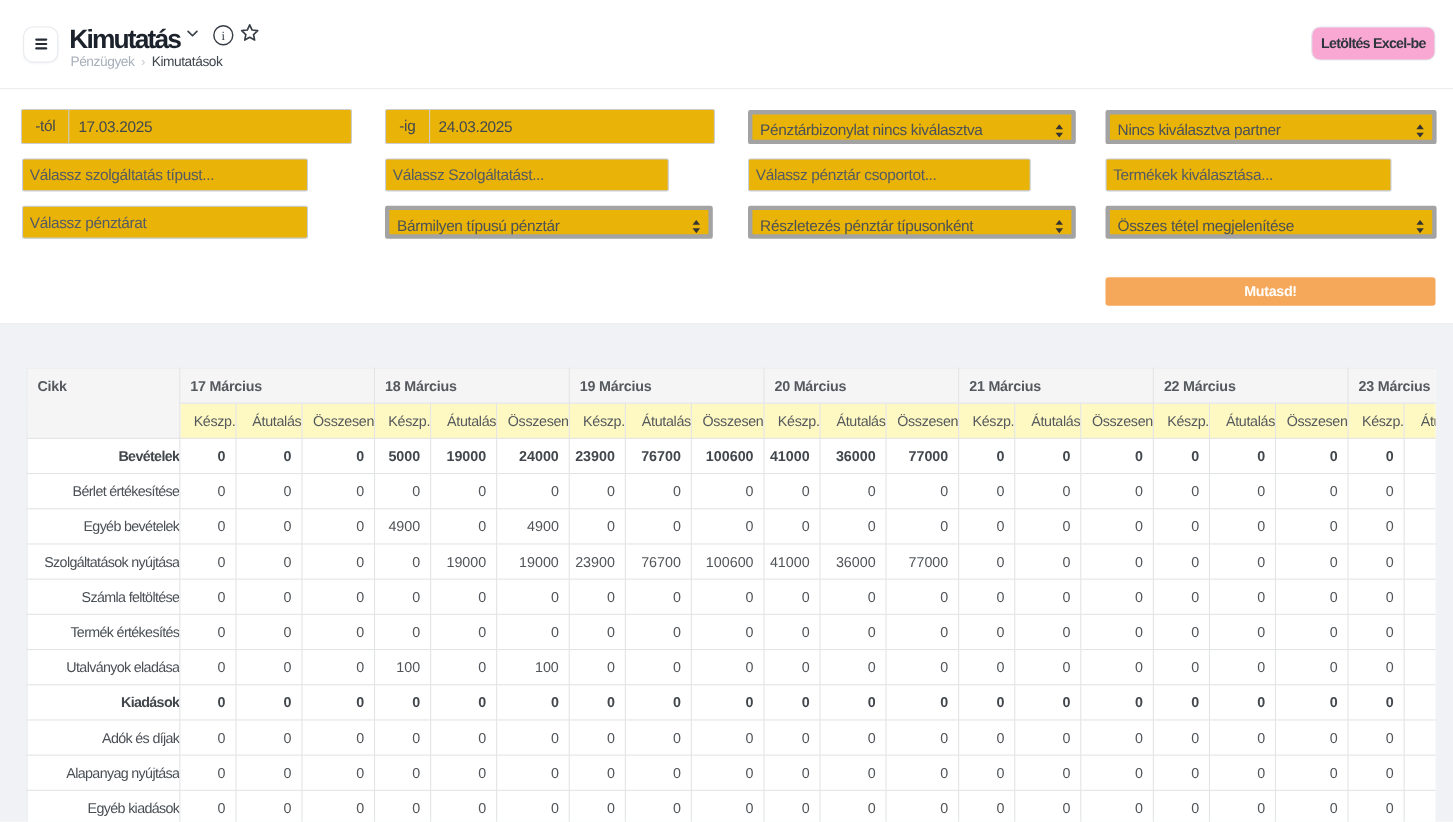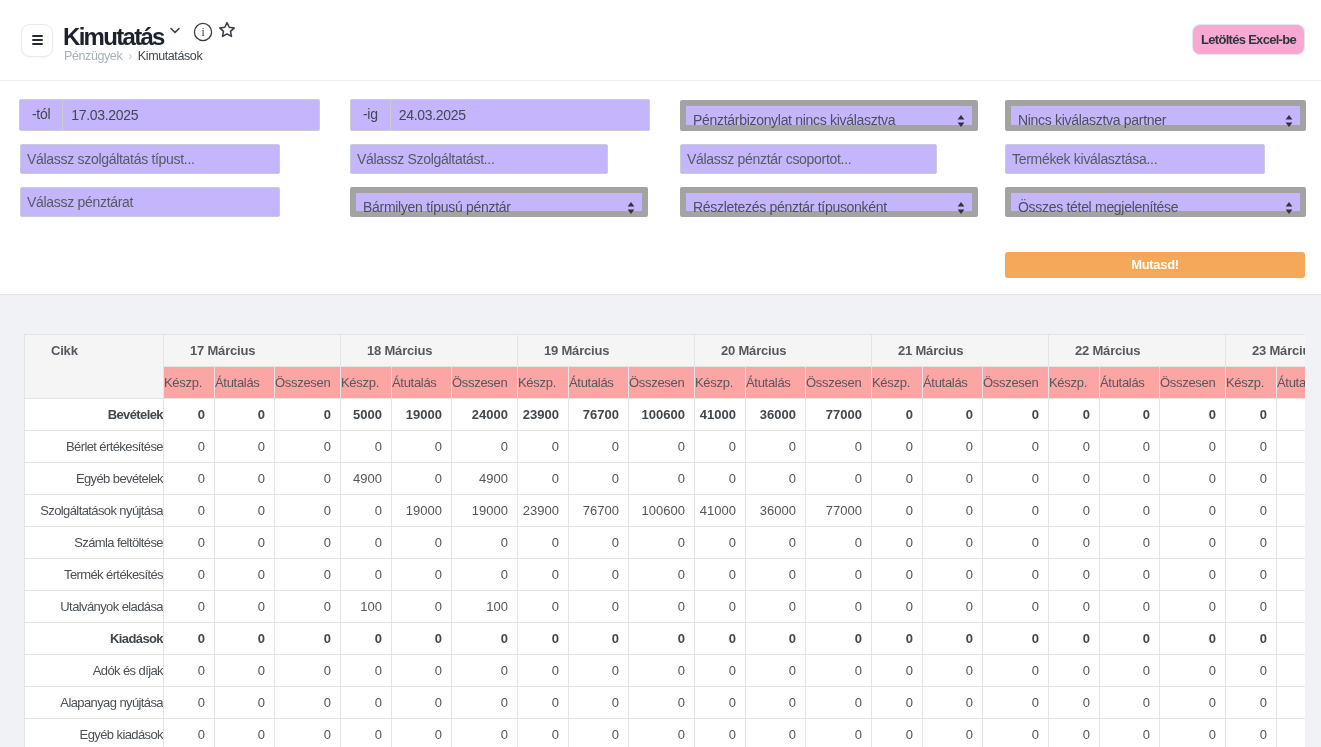--- a/index.html
+++ b/index.html
@@ -9,37 +9,37 @@
 #hamb{left:21px;top:24px;width:32px;height:33px;border:1px solid #e7eaee;border-radius:9px;background:#fff;box-shadow:0 1px 2px rgba(0,0,0,.04)}
 #hamb span{position:absolute;left:10px;width:11px;height:2px;background:#262c34;border-radius:1px}
 #title{left:63px;top:23px;font-size:24px;font-weight:700;color:#1c222b;letter-spacing:-1.7px}
 #crumb{left:64px;top:49px;font-size:12.5px;color:#a8b0ba;letter-spacing:-.4px}
 #crumb b{color:#40474f;font-weight:400}
 #crumb .sep{color:#c3c9d1;margin:0 6px;font-size:12px}
 #xlsbtn{left:1192px;top:24px;width:113px;height:31px;border:1px solid #e4e7eb;border-radius:8px;background:#f9a8d4;
  font-size:13px;font-weight:700;color:#2e353d;text-align:center;line-height:29px;letter-spacing:-.7px;white-space:nowrap}
 #hline1{left:0;top:80px;width:1321px;height:1px;background:#ededef}
 
-.inp,.sel,.grp{position:absolute;height:30px;background:#c4b5fd;font-size:14px;letter-spacing:-.3px;color:#4b5157;white-space:nowrap}
+.inp,.sel,.grp{position:absolute;height:30px;background:#eab308;font-size:14px;letter-spacing:-.3px;color:#4b5157;white-space:nowrap}
 .grp{border:1px solid #ccc;border-radius:2px;display:flex;align-items:center}
 .grp .lab{display:inline-block;height:100%;border-right:1px solid #ccc;padding:0 12px;line-height:28px;color:#42484f}
 .grp .val{padding:0 8px;color:#42484f}
 .inp{border:1px solid #c6ccd8;border-radius:2px;line-height:28px;padding:0 6px;color:#555b62}
-.sel{border:6px solid #a3a3a3;border-radius:2px;line-height:28px;padding:0 7px;color:#4b5157}
+.sel{border:4px solid #a3a3a3;border-radius:2px;line-height:28px;padding:0 7px;color:#4b5157}
 .sel svg{position:absolute;right:7px;top:9px}
 #mutasd{left:1005px;top:252px;width:300px;height:26px;background:#f5a75a;border-radius:3px;color:#fff;
  font-size:13px;font-weight:700;text-align:center;line-height:26px;letter-spacing:-.3px}
 #hline2{left:0;top:294px;width:1321px;height:1px;background:#e4e4e6}
 #graybg{left:0;top:295px;width:1321px;height:452px;background:#f0f2f6}
 
 #twrap{left:24px;top:334px;width:1281px;height:413px;overflow:hidden}
 table{border-collapse:collapse;table-layout:fixed;width:1378px;background:#fff;font-size:13px;color:#515559}
 th,td{border:1px solid #e3e4e6;height:32px;padding:0;vertical-align:middle;font-weight:400}
-th{background:#f5f5f6;color:#55595e;text-align:left;font-weight:700;padding-left:26px;letter-spacing:-.2px;white-space:nowrap}
-th.sub{background:#fca5a5;text-align:left;font-weight:400;padding-left:0;letter-spacing:-.3px}
+th{background:#f5f5f6;color:#55595e;text-align:left;font-weight:700;padding-left:9px;letter-spacing:-.2px;white-space:nowrap}
+th.sub{background:#fef9c3;text-align:right;font-weight:400;padding-left:0;letter-spacing:-.3px}
 td.name{padding-left:15px;text-align:right;color:#4b5056;letter-spacing:-.6px;white-space:nowrap;overflow:hidden}
 td.num{text-align:right;padding-right:9px}
 tr.bold td{font-weight:700;color:#42474d}
 tr.bold td.name{padding-left:8px}
 </style></head><body>
 <div class="abs" id="hamb">
     <span style="top:10px"></span>
     <span style="top:14px"></span>
     <span style="top:18px"></span>
   </div>

